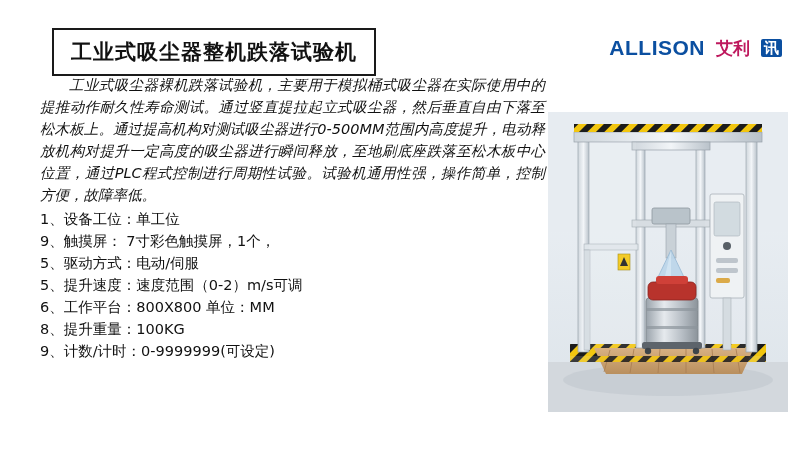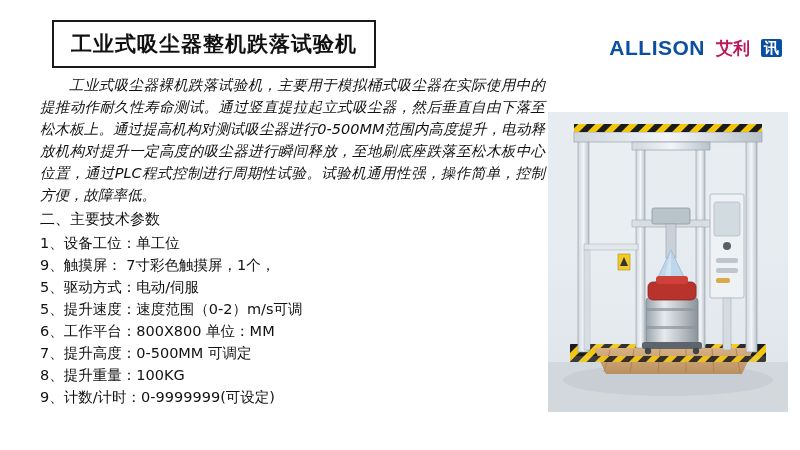--- a/index.html
+++ b/index.html
@@ -18,21 +18,21 @@
     position: absolute;
     inset: 0;
     width: 800px;
     height: 450px;
   }
 
   
   .title-box {
     position: absolute;
     left: 52px;
-    top: 20px;
+    top: 28px;
     width: 320px;
     height: 44px;
     border: 2px solid #1a1a1a;
     display: flex;
     align-items: center;
     justify-content: center;
     background: #ffffff;
   }
   .title-text {
     font-size: 21px;
@@ -127,28 +127,26 @@
   </div>
 
   <div class="logo">
     <span class="logo-en">ALLISON</span>
     <span class="logo-cn">艾利</span>
     <span class="logo-badge">讯</span>
   </div>
 
   <div class="content">
     <p class="para">工业式吸尘器裸机跌落试验机，主要用于模拟桶式吸尘器在实际使用中的提推动作耐久性寿命测试。通过竖直提拉起立式吸尘器，然后垂直自由下落至松木板上。通过提高机构对测试吸尘器进行0-500MM范围内高度提升，电动释放机构对提升一定高度的吸尘器进行瞬间释放，至地刷底座跌落至松木板中心位置，通过PLC程式控制进行周期性试验。试验机通用性强，操作简单，控制方便，故障率低。</p>
-    <p class="section-head">二、主要技术参数</p>
     <ul class="spec-list">
       <li>1、设备工位：单工位</li>
       <li>9、触摸屏：  7寸彩色触摸屏，1个，</li>
       <li>5、驱动方式：电动/伺服</li>
       <li>5、提升速度：速度范围（0-2）m/s可调</li>
       <li>6、工作平台：800X800 单位：MM</li>
-      <li>7、提升高度：0-500MM   可调定</li>
       <li>8、提升重量：100KG</li>
       <li>9、计数/计时：0-9999999(可设定)</li>
 
     </ul>
   </div>
 
   <div class="photo">
     <svg width="240" height="300" viewBox="0 0 240 300" xmlns="http://www.w3.org/2000/svg">
       <defs>
         <linearGradient id="bgGrad" x1="0" y1="0" x2="0" y2="1">

